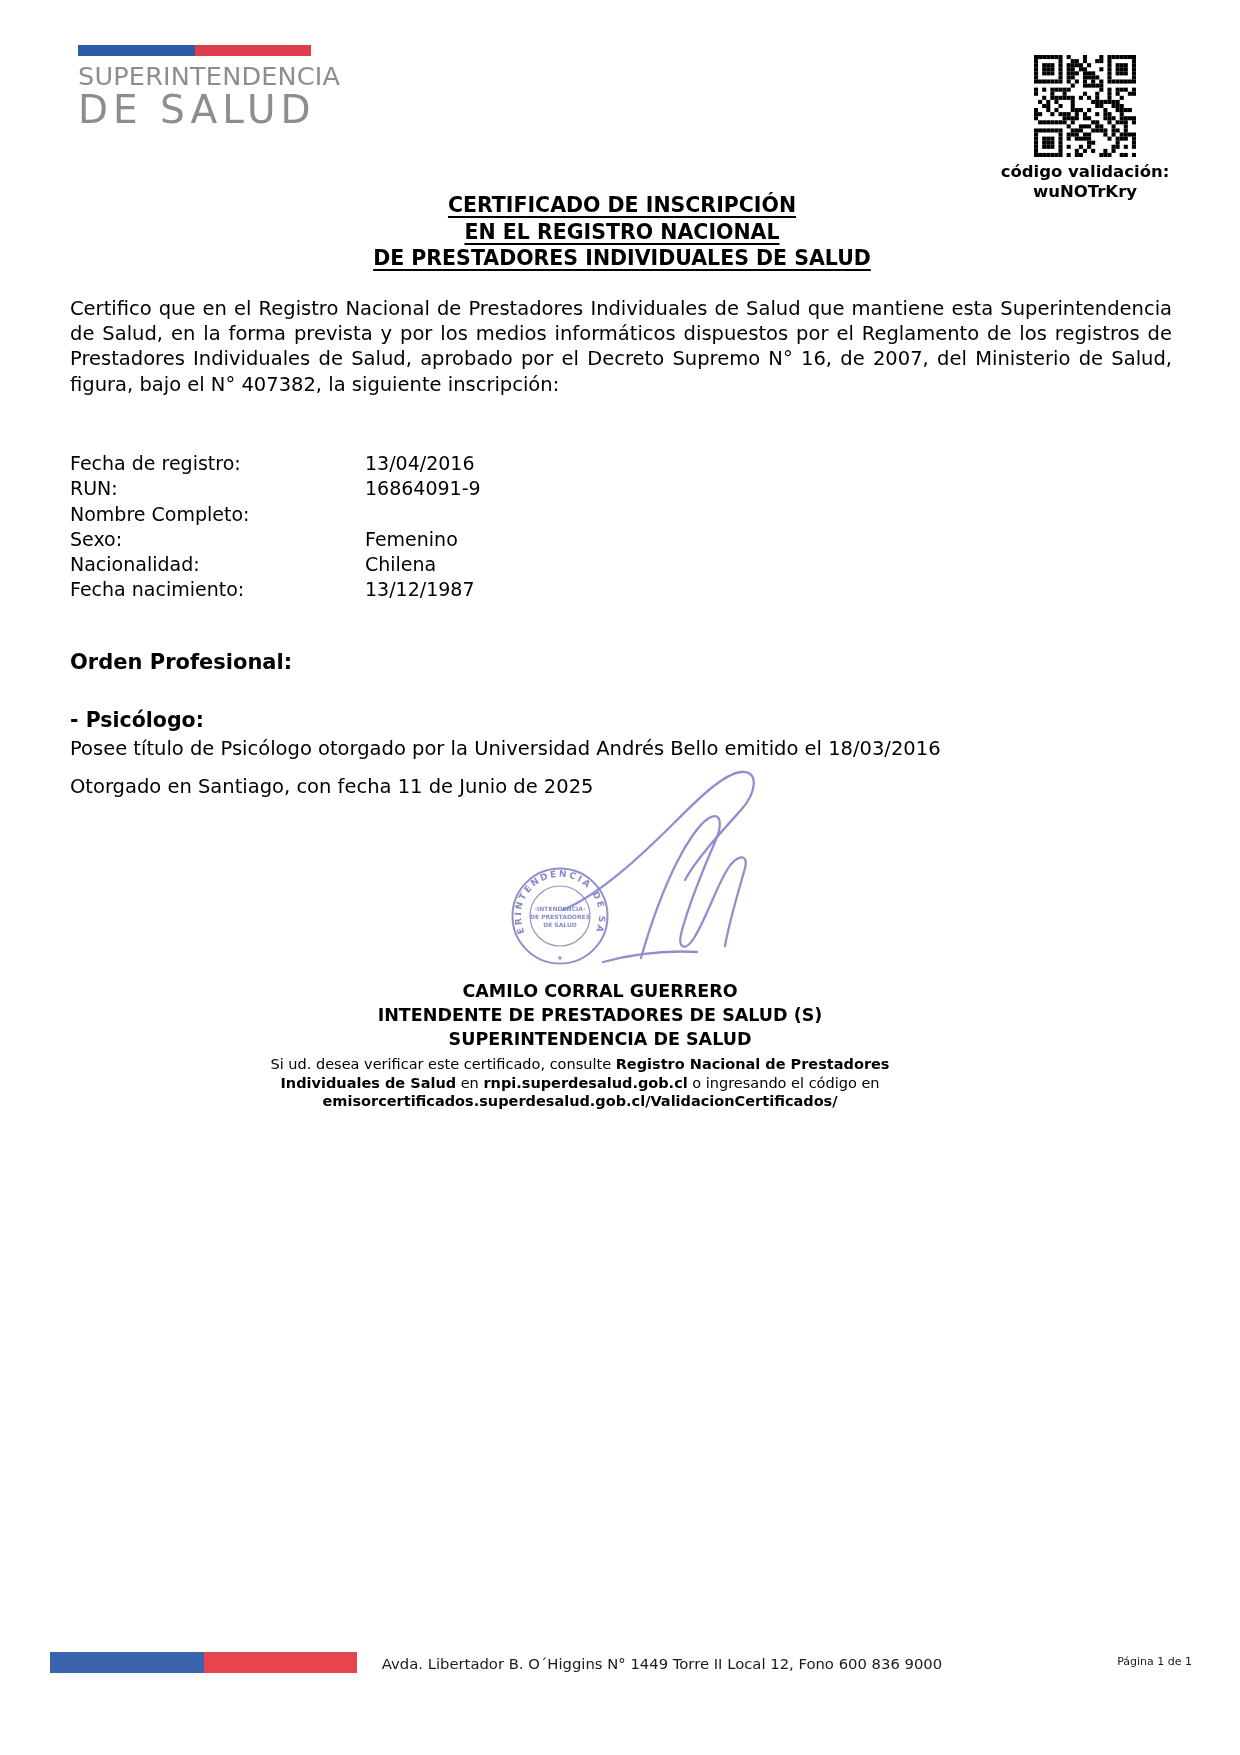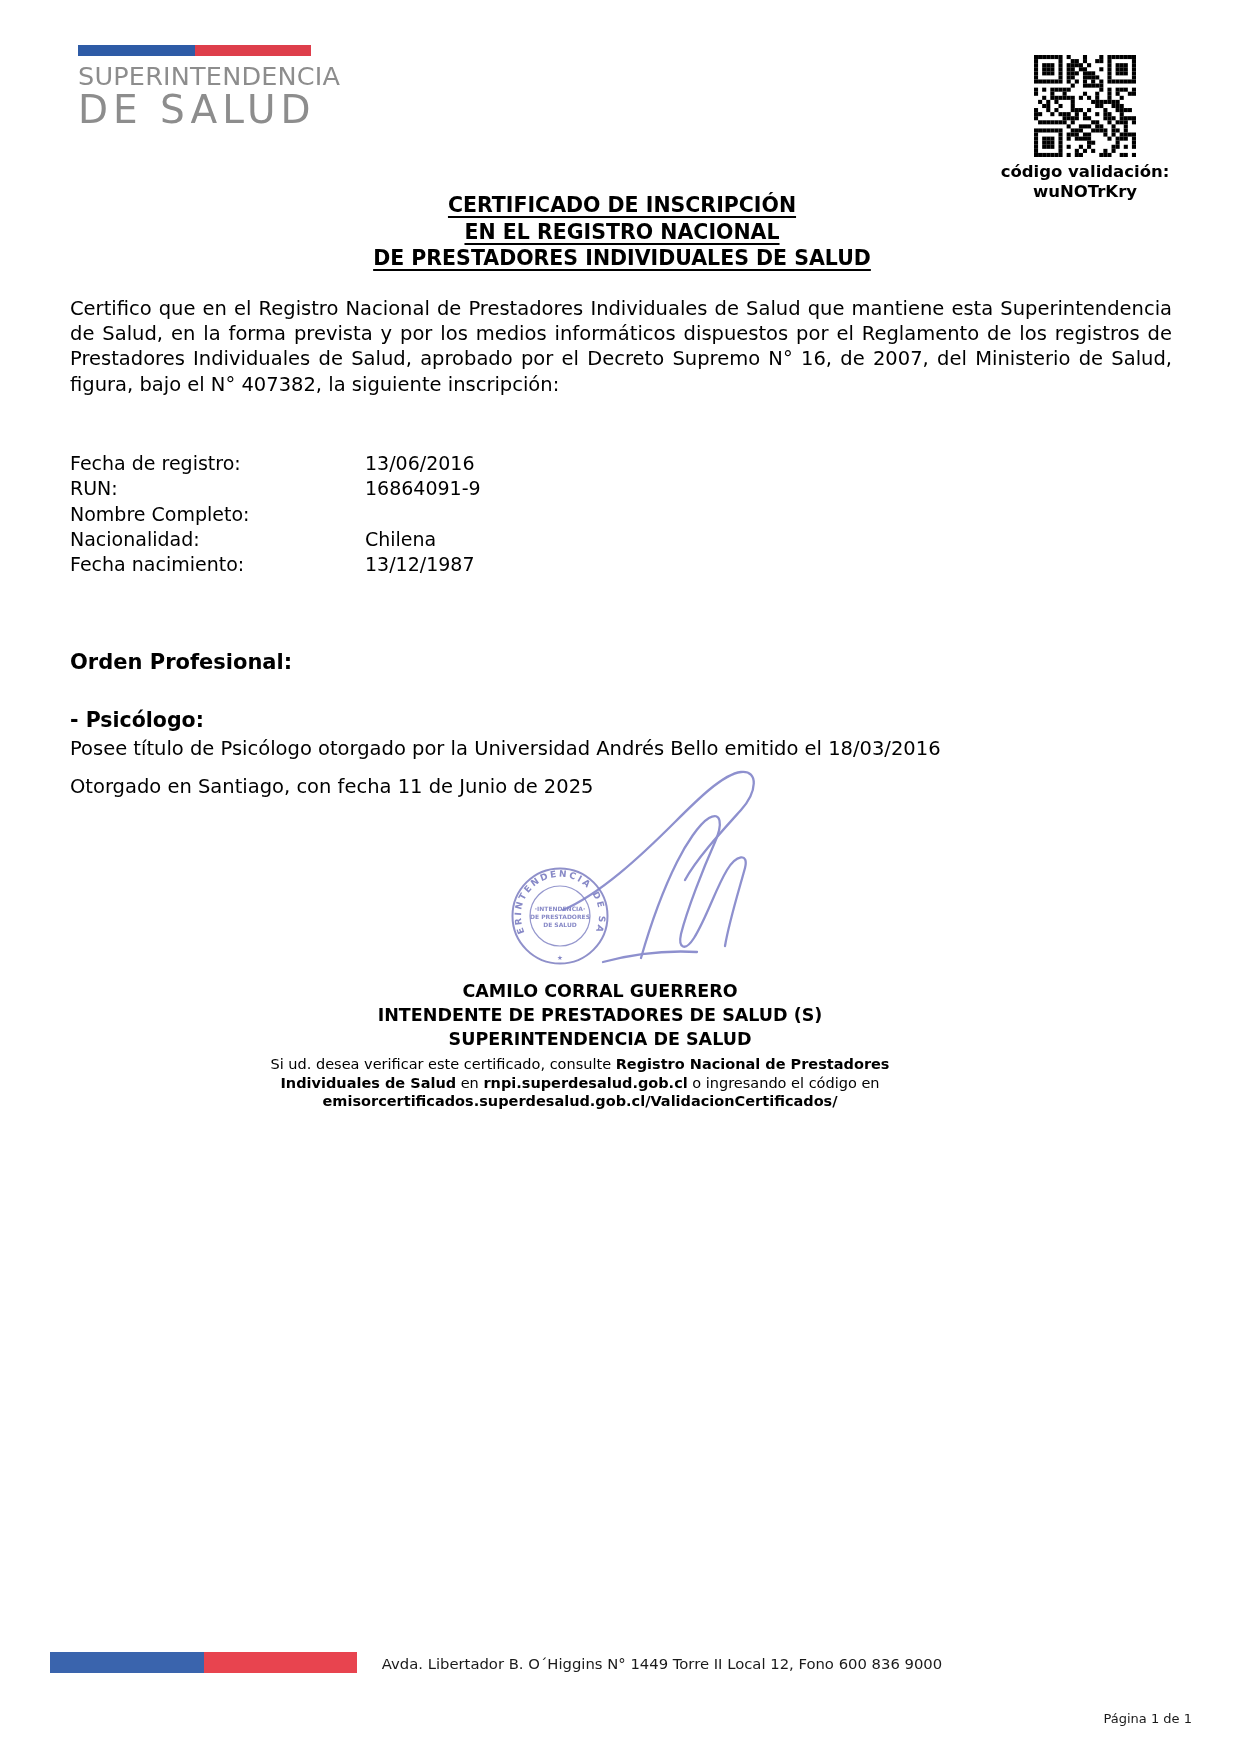--- a/index.html
+++ b/index.html
@@ -49,21 +49,21 @@
     font-weight:bold; font-size:17.5px; line-height:24px; }
 
   .verification { position:absolute; left:250px; top:1055px; width:660px; text-align:center;
     font-size:14.5px; line-height:18.5px; }
 
   
   .footer-bar { position:absolute; left:50px; top:1652px; width:307px; height:21px; display:flex; }
   .footer-bar .blue { width:50%; height:100%; background:#3a64ad; }
   .footer-bar .red  { width:50%; height:100%; background:#e8444f; }
   .footer-address { position:absolute; left:357px; top:1655px; width:610px; text-align:center; font-size:14.8px; color:#1a1a1a; }
-  .footer-page { position:absolute; right:48px; top:1711px; font-size:13px; color:#1a1a1a; }
+  .footer-page { position:absolute; right:48px; top:1655px; font-size:11px; color:#1a1a1a; }
 </style>
 </head>
 <body>
 
 <div class="page">
 
   <div class="logo">
     <div class="logo-bar">
       <div class="blue"></div>
       <div class="red"></div>
@@ -394,28 +394,32 @@
     <div class="tline">CERTIFICADO DE INSCRIPCIÓN</div>
     <div class="tline">EN EL REGISTRO NACIONAL</div>
     <div class="tline">DE PRESTADORES INDIVIDUALES DE SALUD</div>
   </div>
 
   <div class="certify">Certifico que en el Registro Nacional de Prestadores Individuales de Salud que mantiene esta Superintendencia de Salud, en la forma prevista y por los medios informáticos dispuestos por el Reglamento de los registros de Prestadores Individuales de Salud, aprobado por el Decreto Supremo N° 16, de 2007, del Ministerio de Salud, figura, bajo el N° 407382, la siguiente inscripción:</div>
 
   <div class="fields">
     <div class="field-row">
       <span class="field-label">Fecha de registro:</span>
-      <span class="field-value">13/06/2016</span>
+      <span class="field-value">13/04/2016</span>
     </div>
     <div class="field-row">
       <span class="field-label">RUN:</span>
       <span class="field-value">16864091-9</span>
     </div>
     <div class="field-row">
       <span class="field-label">Nombre Completo:</span>
+    </div>
+    <div class="field-row">
+      <span class="field-label">Sexo:</span>
+      <span class="field-value">Femenino</span>
     </div>
     <div class="field-row">
       <span class="field-label">Nacionalidad:</span>
       <span class="field-value">Chilena</span>
     </div>
     <div class="field-row">
       <span class="field-label">Fecha nacimiento:</span>
       <span class="field-value">13/12/1987</span>
     </div>
   </div>

